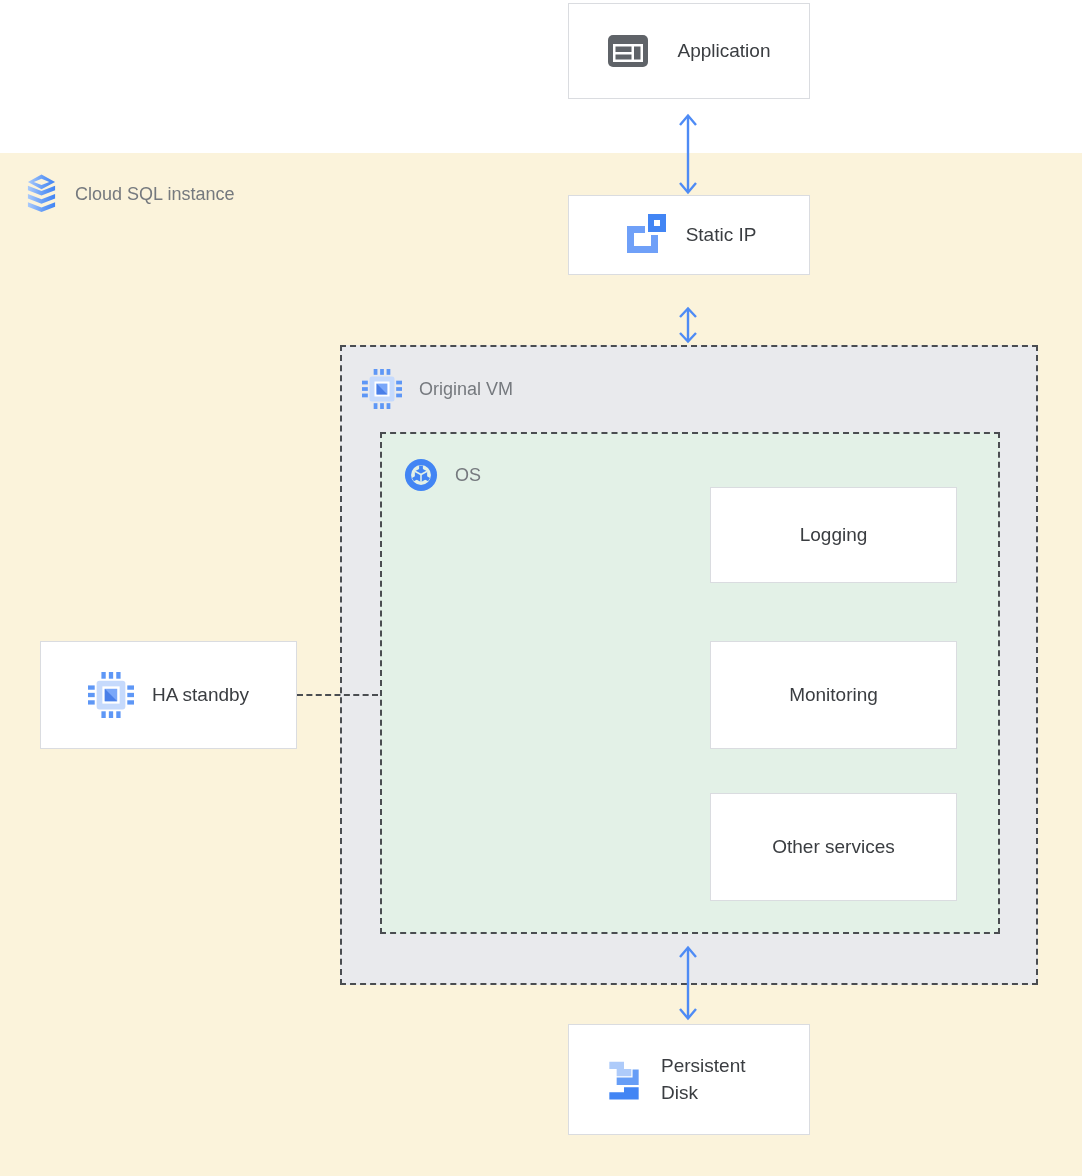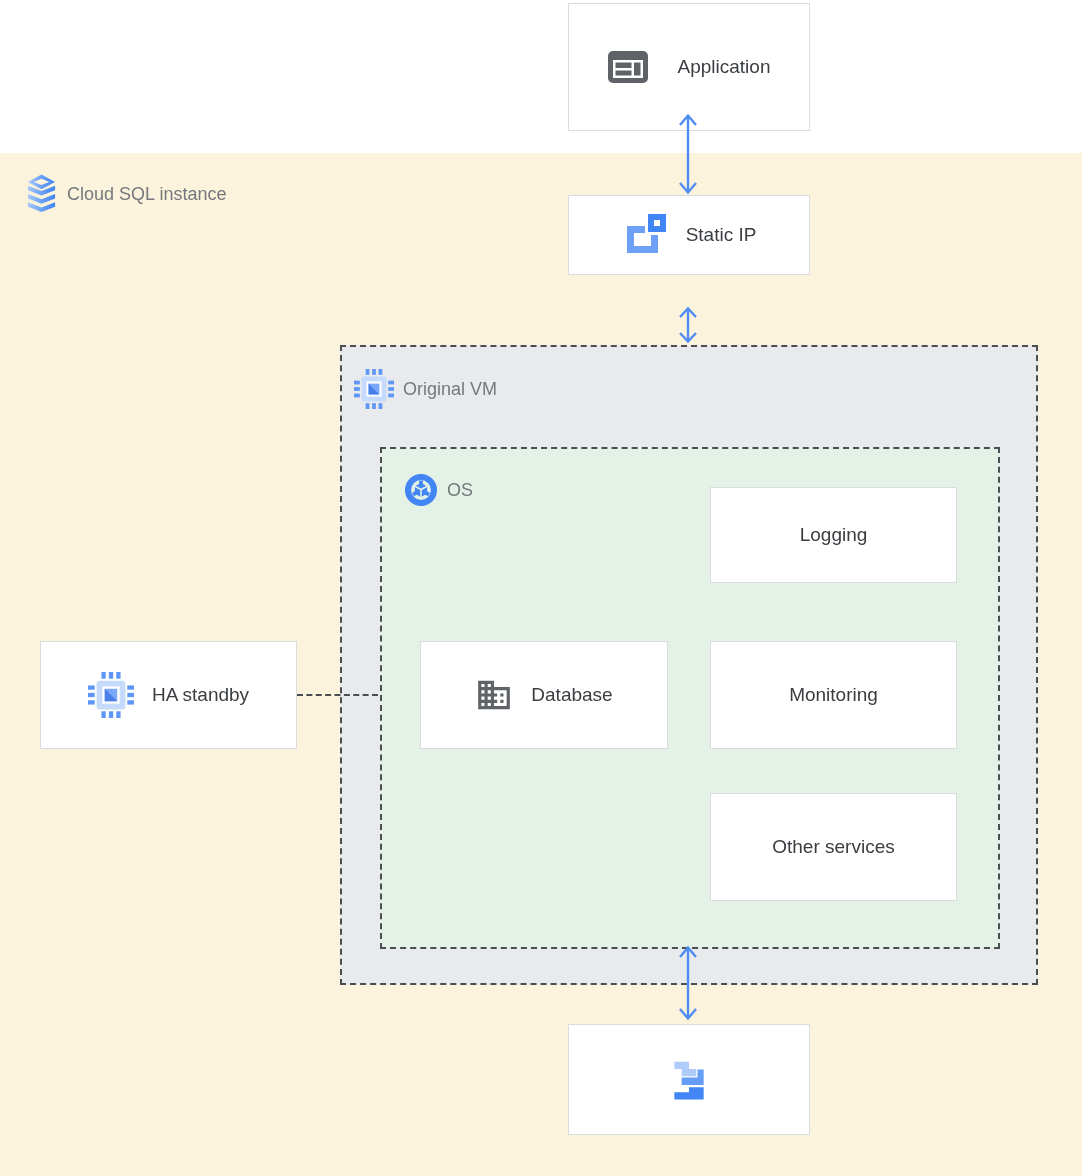--- a/index.html
+++ b/index.html
@@ -31,30 +31,30 @@
   .node-box .txt { line-height: 1.4; }
   .vm-container {
     position: absolute;
     left: 340px; top: 345px;
     width: 698px; height: 640px;
     background: #E9EAED;
     border: 2px dashed #4A4D51;
   }
   .os-container {
     position: absolute;
-    left: 38px; top: 100px;
+    left: 38px; top: 85px;
     width: 620px; height: 502px;
     background: #E3F1E7;
     border: 2px dashed #4A4D51;
   }
   .zone-label {
     position: absolute;
     display: flex;
     align-items: center;
-    gap: 9px;
+    gap: 17px;
     font-size: 18px;
     color: #75797E;
   }
   .arrow { position: absolute; }
   .dashed-link {
     position: absolute;
     left: 297px; top: 694px;
     width: 81px; height: 0;
     border-top: 2.5px dashed #4A4D51;
   }
@@ -79,21 +79,21 @@
         </defs>
         <path fill="url(#sqlg)" fill-rule="evenodd" d="M17,0.5 L31,8 17,15.5 3,8 Z M17,4.8 L25,8 17,11.2 9,8 Z"></path>
         <path fill="url(#sqlg)" d="M3,12 L17,17.5 31,12 31,16.5 17,22 3,16.5 Z"></path>
         <path fill="url(#sqlg)" d="M3,20.5 L17,26 31,20.5 31,25 17,30.5 3,25 Z"></path>
         <path fill="url(#sqlg)" d="M3,29 L17,34.5 31,29 31,33.5 17,39 3,33.5 Z"></path>
       </svg>
     </span>
     <span class="txt">Cloud SQL instance</span>
   </div>
 
-  <div class="node-box" style="left:568px; top:3px; width:242px; height:128px;gap:30px;">
+  <div class="node-box" style="left:568px; top:3px; width:242px; height:96px;gap:30px;">
     <span>
       <svg width="40" height="32" viewBox="0 0 40 32">
         <rect x="0" y="0" width="40" height="32" rx="5" fill="#5F6368"></rect>
         <rect x="5" y="9" width="30" height="18" fill="#ffffff"></rect>
         <rect x="7.5" y="11.5" width="16" height="5.5" fill="#5F6368"></rect>
         <rect x="7.5" y="19.5" width="16" height="5" fill="#5F6368"></rect>
         <rect x="26" y="11.5" width="6.5" height="13" fill="#5F6368"></rect>
       </svg>
     </span>
     <span class="txt">Application</span>
@@ -120,21 +120,21 @@
 
   <div class="arrow" style="left:675px; top:305px;">
     <svg width="26" height="40" viewBox="0 0 26 40" fill="none" stroke="#4E8BF5" stroke-width="2.4">
       <line x1="13" y1="4" x2="13" y2="36"></line>
       <polyline points="5,12 13,3.5 21,12"></polyline>
       <polyline points="5,28 13,36.5 21,28"></polyline>
     </svg>
   </div>
 
   <div class="vm-container">
-    <div class="zone-label" style="left:12px; top:22px;text-align:right;">
+    <div class="zone-label" style="left:20px; top:22px;text-align:right;">
       <span>
         <svg width="40" height="40" viewBox="0 0 48 48">
           <g fill="#5E97F6">
             <rect x="14" y="0" width="4.5" height="7"></rect>
               <rect x="21.75" y="0" width="4.5" height="7"></rect>
               <rect x="29.5" y="0" width="4.5" height="7"></rect>
             <rect x="14" y="41" width="4.5" height="7"></rect>
               <rect x="21.75" y="41" width="4.5" height="7"></rect>
               <rect x="29.5" y="41" width="4.5" height="7"></rect>
             <rect x="0" y="14" width="7" height="4.5"></rect>
@@ -173,28 +173,20 @@
         </span>
         <span class="txt">OS</span>
       </div>
     </div>
   </div>
 
   <div class="node-box" style="left:710px; top:487px; width:247px; height:96px;">
     <span class="txt">Logging</span>
   </div>
 
-  <div class="node-box" style="left:420px; top:641px; width:248px; height:108px;">
-    <span>
-      <svg width="38" height="38" viewBox="0 0 24 24" fill="#5F6368">
-        <path d="M12 7V3H2v18h20V7H12zM6 19H4v-2h2v2zm0-4H4v-2h2v2zm0-4H4V9h2v2zm0-4H4V5h2v2zm4 12H8v-2h2v2zm0-4H8v-2h2v2zm0-4H8V9h2v2zm0-4H8V5h2v2zm10 12h-8v-2h2v-2h-2v-2h2v-2h-2V9h8v10zm-2-8h-2v2h2v-2zm0 4h-2v2h2v-2z"></path>
-      </svg>
-    </span>
-    <span class="txt">Database</span>
-  </div>
 
   <div class="node-box" style="left:710px; top:641px; width:247px; height:108px;">
     <span class="txt">Monitoring</span>
   </div>
 
   <div class="node-box" style="left:40px; top:641px; width:257px; height:108px;">
     <span>
       <svg width="46" height="46" viewBox="0 0 48 48">
         <g fill="#5E97F6">
           <rect x="14" y="0" width="4.5" height="7"></rect>
@@ -234,15 +226,16 @@
   </div>
 
   <div class="node-box" style="left:568px; top:1024px; width:242px; height:111px;">
     <span>
       <svg width="38" height="44" viewBox="0 0 30 36">
         <path d="M3,3 H15 V9 H21 V15 H9 V9 H3 Z" fill="#AECBFA"></path>
         <path d="M22,9.5 H27 V22 H9 V16 H22 Z" fill="#669DF6"></path>
         <path d="M15,24 H27 V34 H3 V28 H15 Z" fill="#4285F4"></path>
       </svg>
     </span>
+    <span class="txt" style="width:112px;">Persistent Disk</span>
   </div>
 
 </div>
 
 </body></html>

